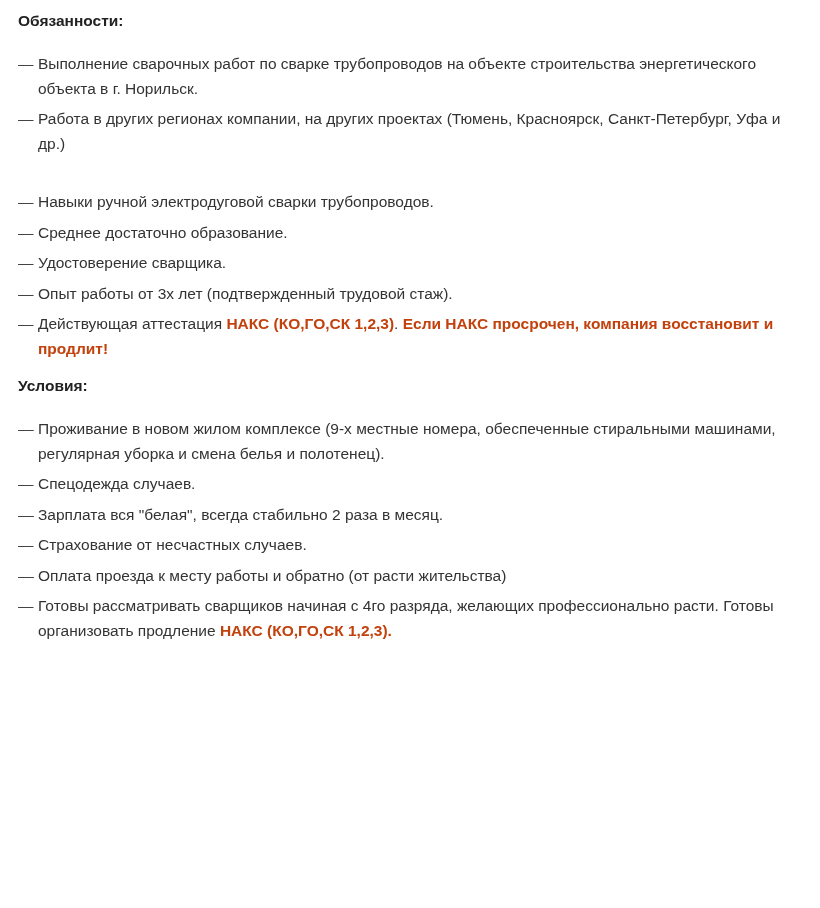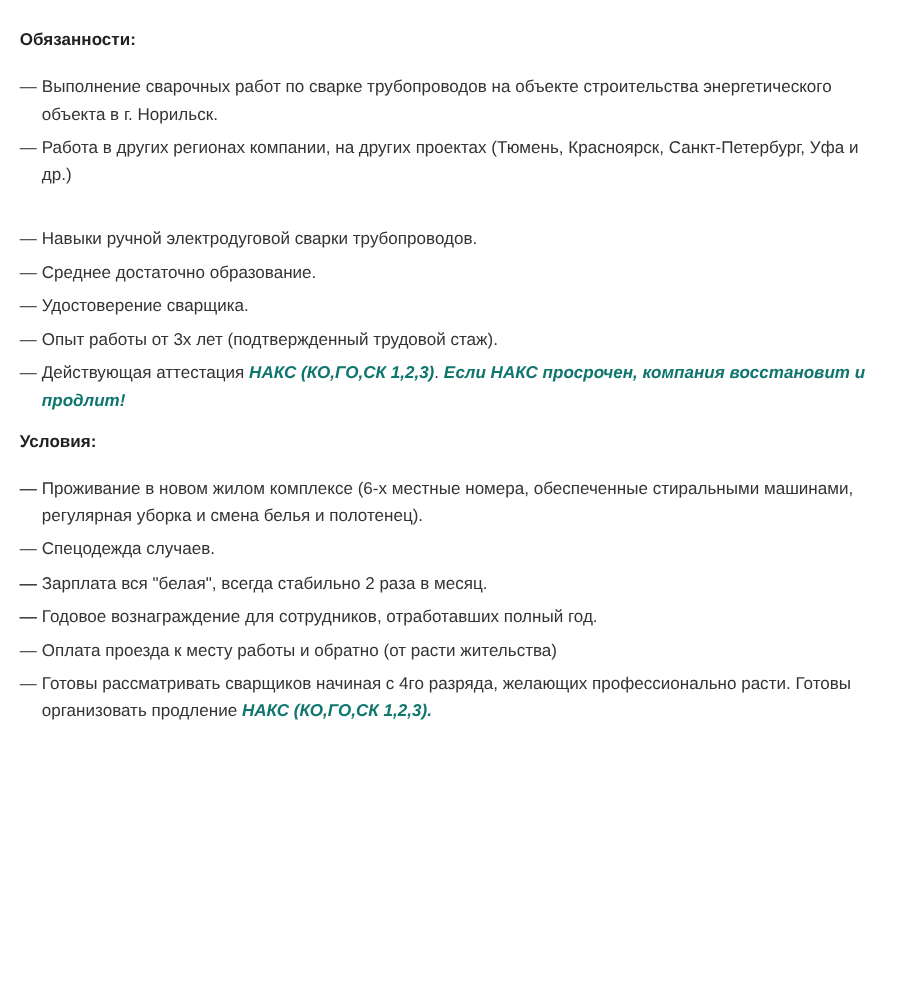--- a/index.html
+++ b/index.html
@@ -2,35 +2,35 @@
 <html><head>
 <meta charset="utf-8">
 <style>
   html, body { margin: 0; padding: 0; background: #ffffff; }
   body {
     width: 820px; height: 908px; overflow: hidden;
     font-family: "Liberation Sans", "DejaVu Sans", sans-serif;
     color: #333333;
     font-size: 15.5px;
   }
-  .doc { padding: 20px 0 0 18px; width: 790px; }
+  .doc { padding: 4px 0 0 18px; width: 790px; }
   .section-title {
     font-weight: bold; color: #222222;
     margin: 0; height: 22px; line-height: 22px;
   }
   .sec { margin-bottom: 0; }
   #sec-0 .section-title { margin-top: 6px; }
   ul.items { list-style: none; margin: 20px 0 0 0; padding: 0; }
   ul.items li {
     position: relative; padding-left: 20px; line-height: 24.5px; margin-bottom: 6px;
   }
   ul.items li .dash {
     position: absolute; left: 0; top: 0; color: #444;
   }
-  .bold { font-weight: bold; color: #0f766e; font-style: italic; }
+  .bold { font-weight: bold; color: #c2410c; }
   .gap { height: 8px; }
 </style>
 </head>
 <body>
 
 <div class="doc" id="doc">
     <div class="sec" id="sec-0">
       <div class="section-title">Обязанности:</div>
       <ul class="items">
         <li><span class="dash">—</span><span>Выполнение сварочных работ по сварке трубопроводов на объекте строительства энергетического объекта в г. Норильск.</span></li>
@@ -45,26 +45,26 @@
         <li><span class="dash">—</span><span>Удостоверение сварщика.</span></li>
         <li><span class="dash">—</span><span>Опыт работы от 3х лет (подтвержденный трудовой стаж).</span></li>
         <li><span class="dash">—</span><span>Действующая аттестация </span><span class="bold">НАКС (КО,ГО,СК 1,2,3)</span><span>. </span><span class="bold">Если НАКС просрочен, компания восстановит и продлит!</span></li>
       </ul>
       <div class="gap"></div>
     </div>
     <div class="sec" id="sec-2">
       <div class="section-title">Условия:</div>
       <ul class="items">
         <li><span class="dash">—</span></li>
-        <li><span class="dash">—</span><span>Проживание в новом жилом комплексе (6-х местные номера, обеспеченные стиральными машинами, регулярная уборка и смена белья и полотенец).</span></li>
+        <li><span class="dash">—</span><span>Проживание в новом жилом комплексе (9-х местные номера, обеспеченные стиральными машинами, регулярная уборка и смена белья и полотенец).</span></li>
         <li><span class="dash">—</span><span>Спецодежда случаев.</span></li>
         <li><span class="dash">—</span></li>
         <li><span class="dash">—</span></li>
         <li><span class="dash">—</span><span>Зарплата вся "белая", всегда стабильно 2 раза в месяц.</span></li>
+        <li><span class="dash">—</span><span>Страхование от несчастных случаев.</span></li>
         <li><span class="dash">—</span></li>
         <li><span class="dash">—</span></li>
-        <li><span class="dash">—</span><span>Годовое вознаграждение для сотрудников, отработавших полный год.</span></li>
         <li><span class="dash">—</span><span>Оплата проезда к месту работы и обратно (от расти жительства)</span></li>
         <li><span class="dash">—</span><span>Готовы рассматривать сварщиков начиная с 4го разряда, желающих профессионально расти. Готовы организовать продление </span><span class="bold">НАКС (КО,ГО,СК 1,2,3).</span></li>
       </ul>
       <div class="gap"></div>
     </div>
   </div>
 
 </body></html>

